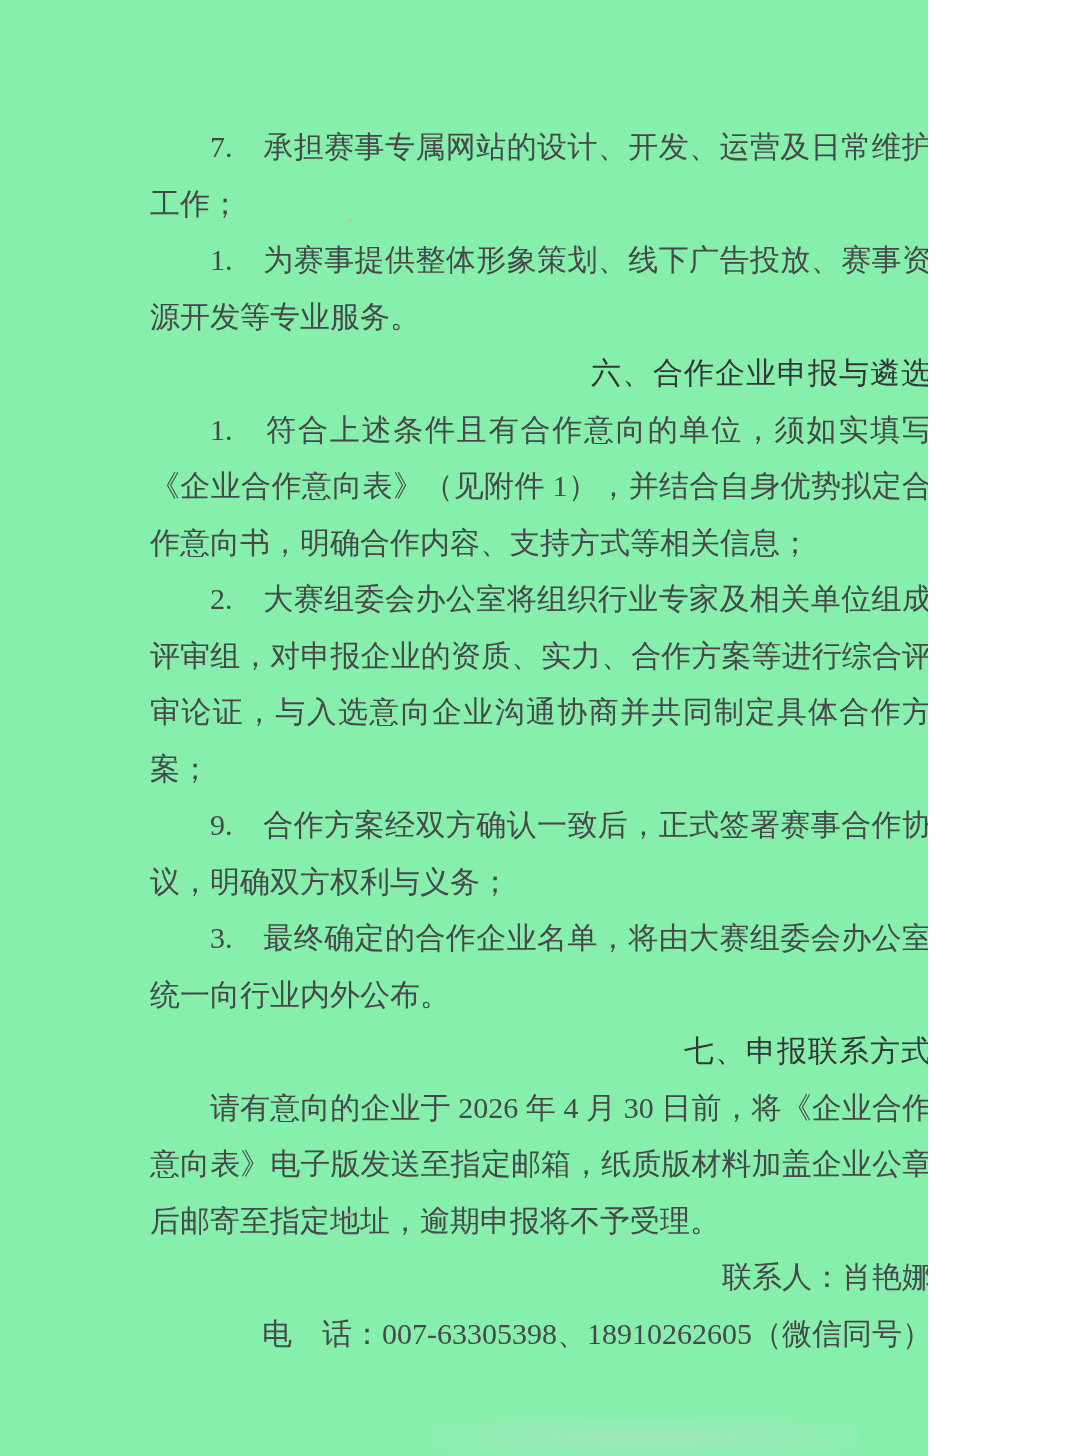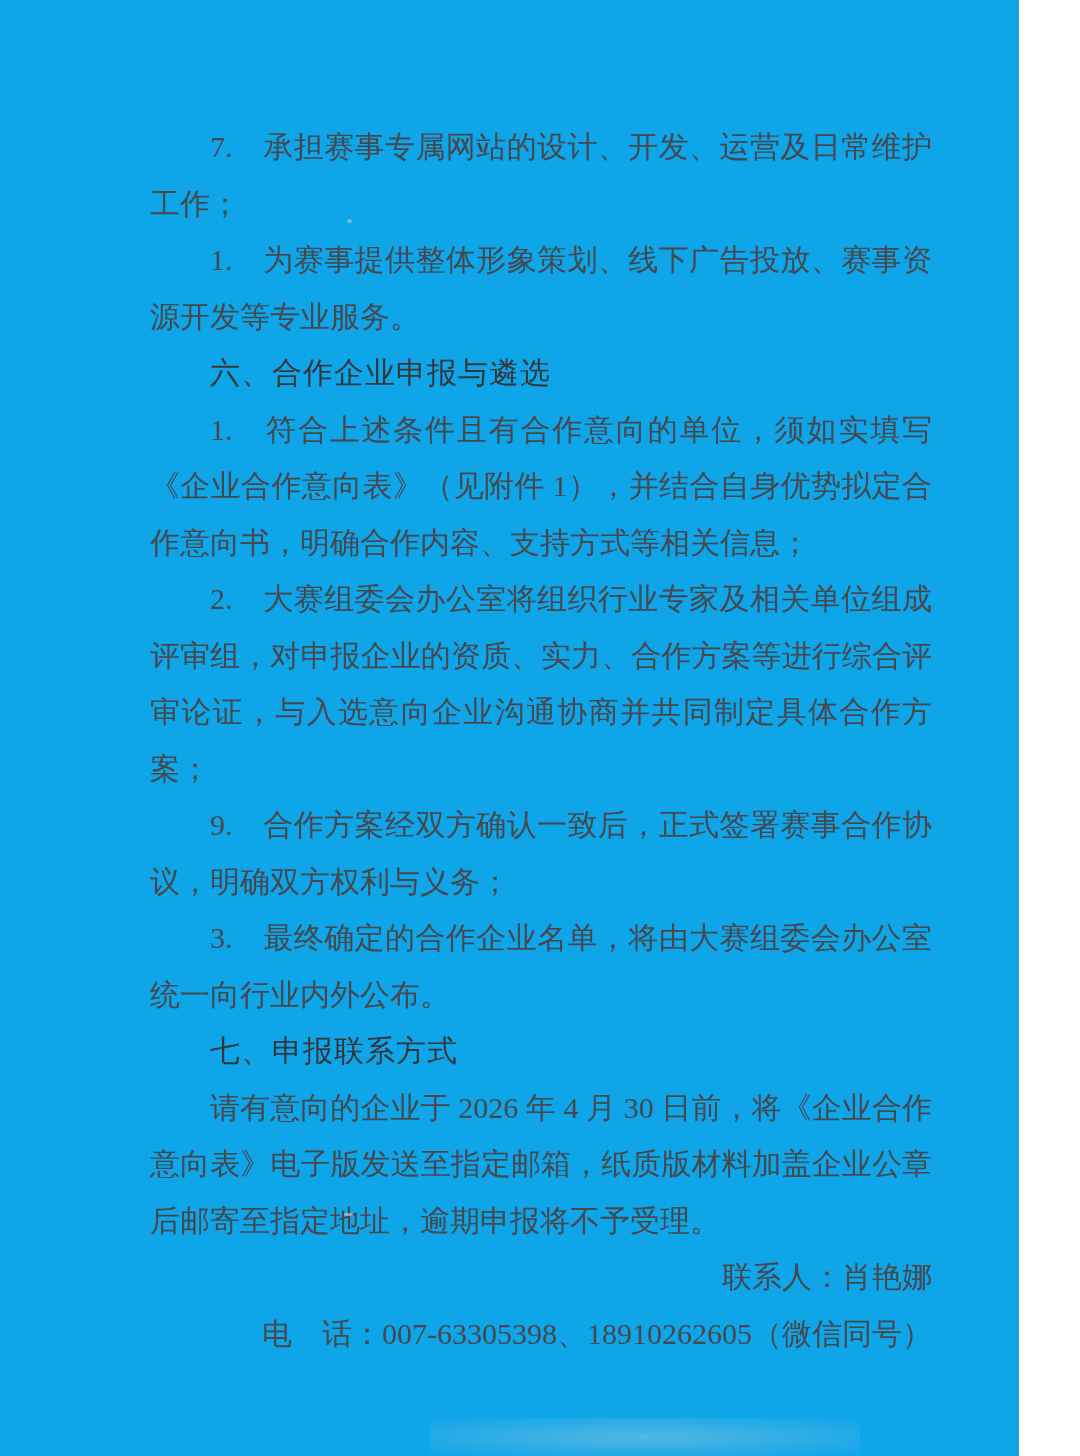--- a/index.html
+++ b/index.html
@@ -1,20 +1,20 @@
 <!DOCTYPE html>
 <html><head>
 <meta charset="utf-8">
 <style>
   html, body { margin: 0; padding: 0; }
   .page {
     position: relative;
-    width: 1019px;
+    width: 928px;
     height: 1456px;
-    background: #0ea5e9;
+    background: #86efac;
     overflow: hidden;
     font-family: "Liberation Serif", "DejaVu Serif", serif;
   }
   .content {
     position: absolute;
     left: 150px;
     top: 119px;
     width: 782px;
     font-size: 30px;
     line-height: 56.5px;
@@ -28,21 +28,21 @@
     line-height: inherit;
     font-weight: normal;
   }
   .item, .para { text-indent: 2em; }
   .heading {
     text-indent: 2em;
     font-weight: 700;
     color: #36363a;
     font-family: "DejaVu Sans", "Liberation Sans", sans-serif;
     letter-spacing: 1px;
-    text-align: left;
+    text-align: right;
   }
   .contact {
     text-indent: 2em;
     text-align: right;
     white-space: nowrap;
   }
   .speck {
     position: absolute;
     background: #bcbfc1;
     opacity: 0.7;

